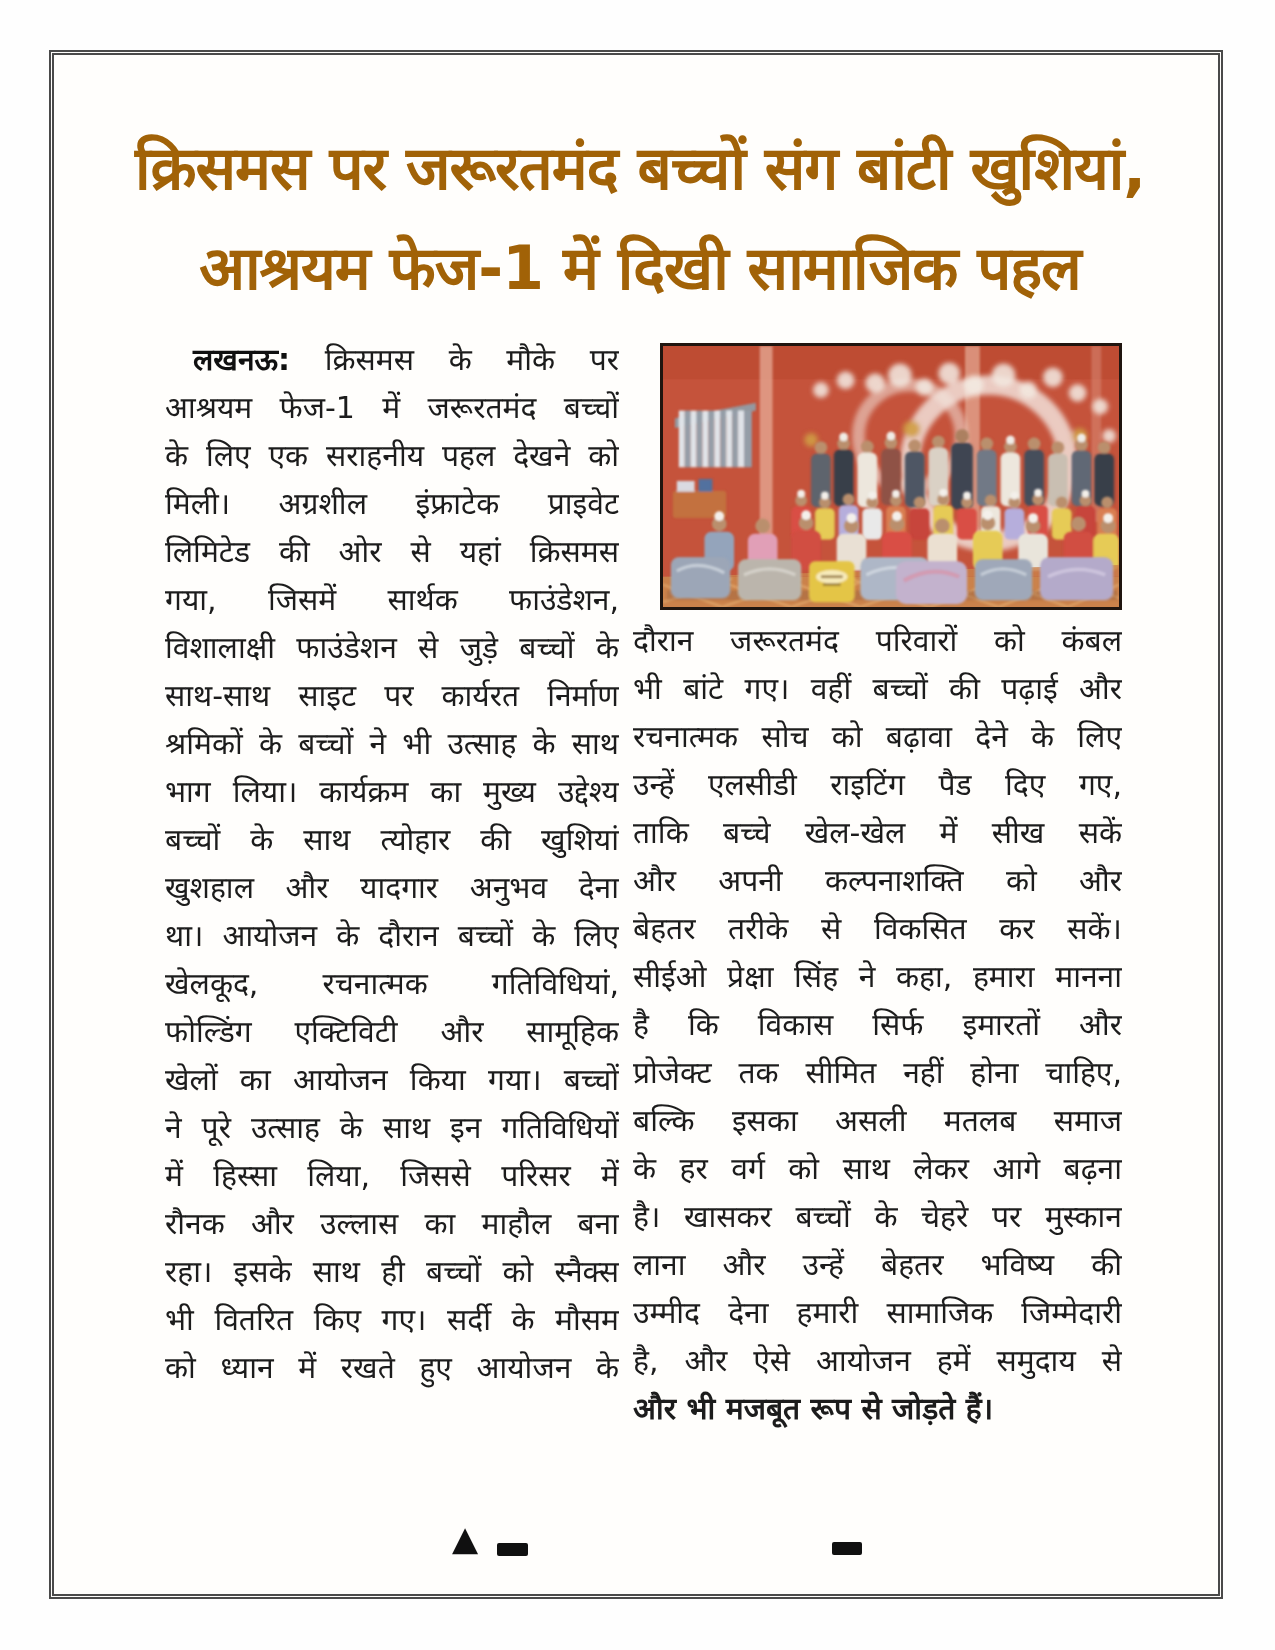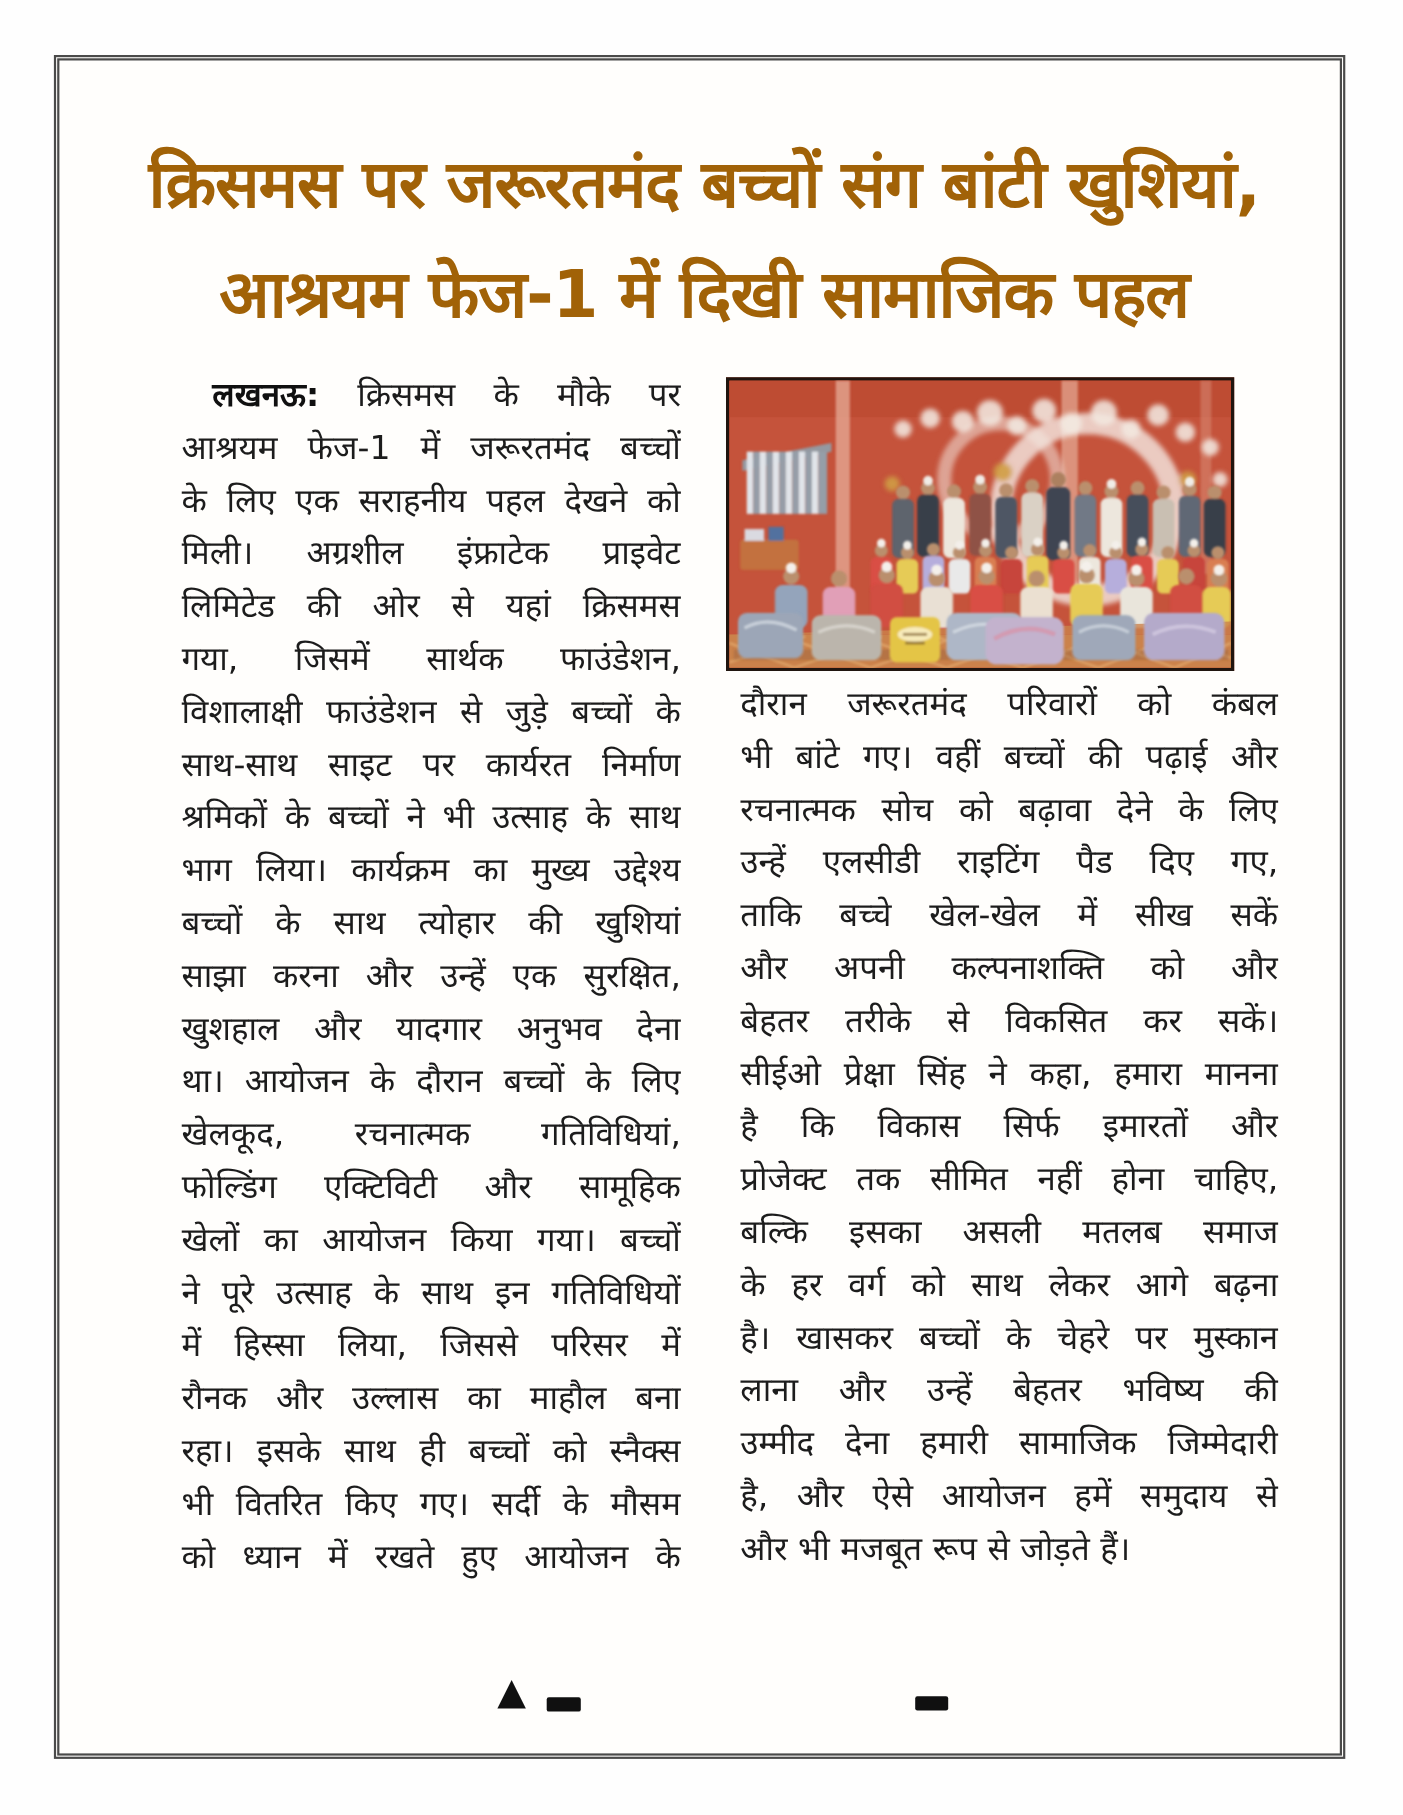--- a/index.html
+++ b/index.html
@@ -24,22 +24,22 @@
   .headline .hl{height:100px;overflow:hidden;}
   .col{
     position:absolute;
     font-size:30px;line-height:48px;color:#1c1c1c;
   }
   .col .line{
     height:48px;overflow:hidden;
     text-align:justify;text-align-last:justify;
   }
   .col-left{left:165px;top:336px;width:454px;}
-  .col-right{left:633px;top:617px;width:489px;margin-left:40px;}
-  .col-right .line:last-child{text-align-last:left;}
+  .col-right{left:633px;top:617px;width:489px;}
+  .col-right .line:last-child{text-align-last:left;font-weight:bold;}
   .line.first{padding-left:28px;}
   .lead{font-weight:bold;color:#101010;}
   .photo-box{
     position:absolute;left:660px;top:343px;width:462px;height:267px;
     border:3px solid #20150f;box-sizing:border-box;background:#c24a31;
   }
   .photo-box svg{display:block;width:100%;height:100%;}
   .mark-triangle{
     position:absolute;left:452px;top:1521px;
     font-size:34px;color:#101010;line-height:34px;
@@ -270,21 +270,20 @@
       <div class="line">आश्रयम फेज-1 में जरूरतमंद बच्चों</div>
       <div class="line">के लिए एक सराहनीय पहल देखने को</div>
       <div class="line">मिली। अग्रशील इंफ्राटेक प्राइवेट</div>
       <div class="line">लिमिटेड की ओर से यहां क्रिसमस</div>
       <div class="line">गया, जिसमें सार्थक फाउंडेशन,</div>
       <div class="line">विशालाक्षी फाउंडेशन से जुड़े बच्चों के</div>
       <div class="line">साथ-साथ साइट पर कार्यरत निर्माण</div>
       <div class="line">श्रमिकों के बच्चों ने भी उत्साह के साथ</div>
       <div class="line">भाग लिया। कार्यक्रम का मुख्य उद्देश्य</div>
       <div class="line">बच्चों के साथ त्योहार की खुशियां</div>
-      <div class="line">साझा करना और उन्हें एक सुरक्षित,</div>
       <div class="line">खुशहाल और यादगार अनुभव देना</div>
       <div class="line">था। आयोजन के दौरान बच्चों के लिए</div>
       <div class="line">खेलकूद, रचनात्मक गतिविधियां,</div>
       <div class="line">फोल्डिंग एक्टिविटी और सामूहिक</div>
       <div class="line">खेलों का आयोजन किया गया। बच्चों</div>
       <div class="line">ने पूरे उत्साह के साथ इन गतिविधियों</div>
       <div class="line">में हिस्सा लिया, जिससे परिसर में</div>
       <div class="line">रौनक और उल्लास का माहौल बना</div>
       <div class="line">रहा। इसके साथ ही बच्चों को स्नैक्स</div>
       <div class="line">भी वितरित किए गए। सर्दी के मौसम</div>

